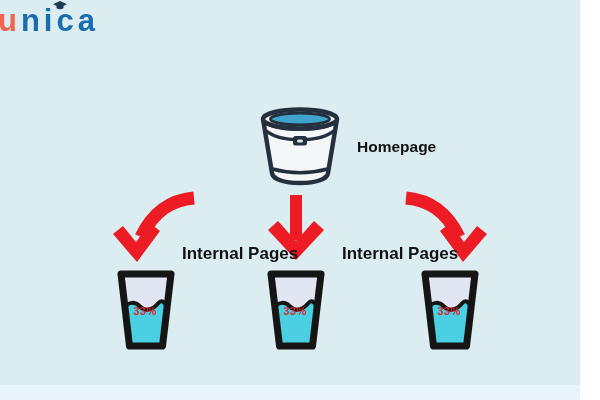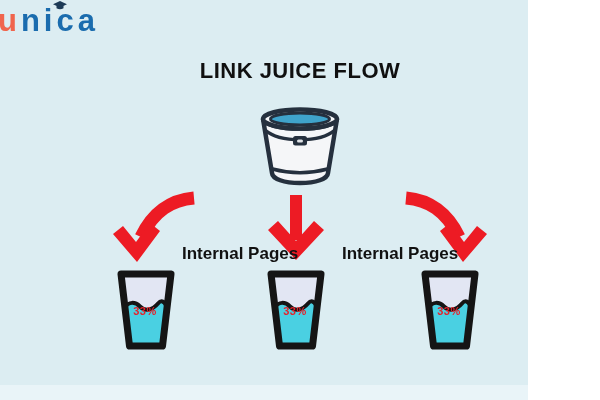--- a/index.html
+++ b/index.html
@@ -1,18 +1,18 @@
 <!DOCTYPE html>
 <html><head>
 <meta charset="utf-8">
 <style>
   html,body{margin:0;padding:0;}
   body{font-family:"Liberation Sans",sans-serif;background:#fff;}
   .canvas{
-    position:relative;width:528px;height:400px;overflow:hidden;
+    position:relative;width:580px;height:400px;overflow:hidden;
     background:#dcedf2;
   }
   .bottom-strip{
     position:absolute;left:0;top:385px;width:600px;height:15px;
     background:#e9f4f8;
   }
   
   .logo{
     position:absolute;left:-2px;top:4px;height:36px;
     font-weight:bold;font-size:31px;letter-spacing:4px;line-height:34px;
@@ -59,33 +59,33 @@
   <div class="bottom-strip"></div>
 
   <div class="logo">
     <span class="u">u</span><span class="nica">nica</span>
     <svg class="grad-cap" viewBox="0 0 14 11">
       <polygon points="7,0 14,3.2 7,6.4 0,3.2" fill="#1d3a56"></polygon>
       <path d="M3.5,4.6 L3.5,7.2 Q7,9.4 10.5,7.2 L10.5,4.6" fill="#1d3a56"></path>
     </svg>
   </div>
 
-  <div class="title">LINK JUICE FLOW</div>
 
   <svg class="bucket" width="86" height="84" viewBox="0 0 86 84">
     <path d="M6,12 L15,66 C15.5,72 27,76 43,76 C59,76 70.5,72 71,66 L80,12
              A37,9.5 0 0 1 6,12 Z" fill="#f5f6f8" stroke="#25303e" stroke-width="4.5" stroke-linejoin="round"></path>
     <ellipse cx="43" cy="12" rx="37" ry="9.5" fill="#f5f6f8" stroke="#25303e" stroke-width="4.5"></ellipse>
     <ellipse cx="43" cy="12" rx="29.5" ry="6" fill="#3fa3cb" stroke="#25303e" stroke-width="3"></ellipse>
     <path d="M15.5,62 Q43,69.5 70.5,62" fill="none" stroke="#25303e" stroke-width="3.5"></path>
     <path d="M8,23 C23,36 63,36 78,23" fill="none" stroke="#25303e" stroke-width="3.5"></path>
     <rect x="36" y="29" width="14" height="9.5" rx="2.5" fill="#25303e"></rect>
     <rect x="40" y="32.5" width="6" height="3" rx="1.5" fill="#dfe2e6"></rect>
   </svg>
 
+  <div class="homepage-label">Homepage</div>
 
   <svg class="arrow left" width="92" height="76" viewBox="0 0 92 76">
     <path d="M84,8 C62,10 44,20 31,47" fill="none" stroke="#ed1b24" stroke-width="13"></path>
     <polygon points="3,44 27,72 50,41 40,33 26,52 13,36" fill="#ed1b24"></polygon>
   </svg>
 
   <svg class="arrow mid" width="56" height="72" viewBox="0 0 56 72">
     <rect x="22" y="3" width="12" height="45" fill="#ed1b24"></rect>
     <polygon points="0,38 28,68 56,38 46,29 28,49 10,29" fill="#ed1b24"></polygon>
   </svg>

